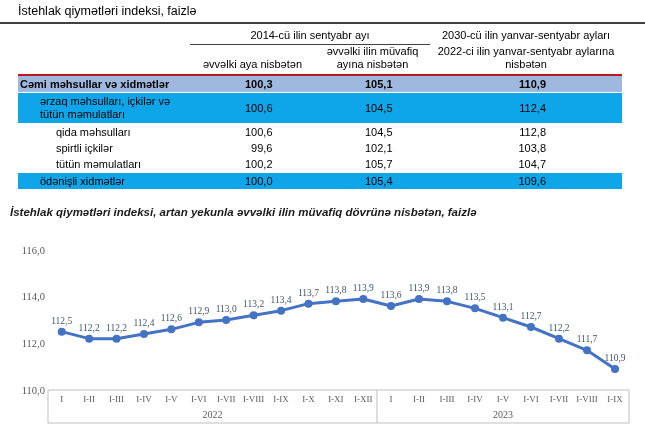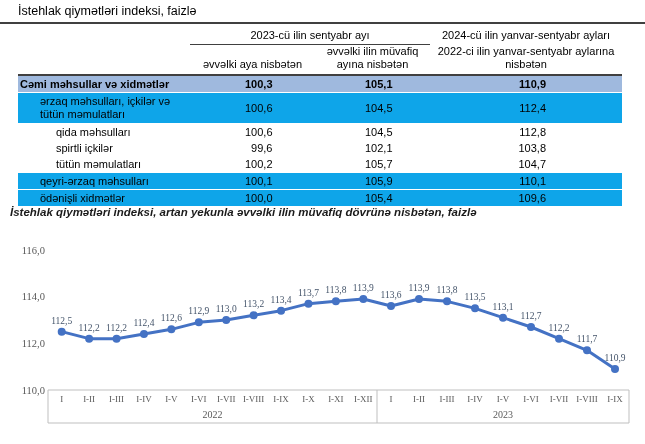--- a/index.html
+++ b/index.html
@@ -11,21 +11,21 @@
   table.cpi{position:absolute;left:18px;top:23px;width:604px;border-collapse:collapse;
             font-size:11px;line-height:1.2;table-layout:fixed;}
   table.cpi td{padding:0 2px;vertical-align:middle;}
   tr.hdr-group td{height:19px;vertical-align:bottom;text-align:center;padding-bottom:2px;}
   tr.hdr-group td.grp-left{border-bottom:1px solid #404040;}
   tr.hdr-sub td{height:26px;vertical-align:bottom;text-align:center;padding-bottom:3px;}
   td.lbl{text-align:left;}
   td.val{text-align:center;}
   td.val span{display:inline-block;width:40px;text-align:right;}
   tr.row-total{background:#9FB9DE;font-weight:bold;}
-  tr.row-total td{border-top:2px solid #404040;height:18px;}
+  tr.row-total td{border-top:2px solid #b91c1c;height:18px;}
   tr.row-shaded{background:#0ea5e9;}
   tr.row-shaded td{border-top:1px solid #fff;border-bottom:1px solid #fff;}
   tr.row-plain{background:#fff;}
   tr.h2line td{height:30px;}
   tr.h1line td{height:16px;}
   tr.indent-1 td.lbl{padding-left:22px;}
   tr.indent-2 td.lbl{padding-left:38px;}
 
   .chart-title{position:absolute;left:10px;top:206px;width:620px;
                font-size:11.5px;font-weight:bold;font-style:italic;color:#1a1a1a;}
@@ -46,22 +46,22 @@
   <table class="cpi">
     <colgroup>
       <col style="width:172px">
         <col style="width:125px">
         <col style="width:115px">
         <col style="width:192px">
     </colgroup>
     <tbody>
       <tr class="hdr-group">
         <td></td>
-        <td class="grp-left" colspan="2">2023-cü ilin sentyabr ayı</td>
-        <td>2024-cü ilin yanvar-sentyabr ayları</td>
+        <td class="grp-left" colspan="2">2014-cü ilin sentyabr ayı</td>
+        <td>2030-cü ilin yanvar-sentyabr ayları</td>
       </tr>
       <tr class="hdr-sub">
         <td></td>
         <td>əvvəlki aya nisbətən</td>
         <td>əvvəlki ilin müvafiq ayına nisbətən</td>
         <td>2022-ci ilin yanvar-sentyabr aylarına nisbətən</td>
       </tr>
     </tbody>
     <tbody id="cpi-body">
         <tr class="row-total indent-0 h1line">
@@ -86,26 +86,20 @@
           <td class="lbl">spirtli içkilər</td>
           <td class="val"><span>99,6</span></td>
           <td class="val"><span>102,1</span></td>
           <td class="val"><span>103,8</span></td>
         </tr>
         <tr class="row-plain indent-2 h1line">
           <td class="lbl">tütün məmulatları</td>
           <td class="val"><span>100,2</span></td>
           <td class="val"><span>105,7</span></td>
           <td class="val"><span>104,7</span></td>
-        </tr>
-        <tr class="row-shaded indent-1 h1line">
-          <td class="lbl">qeyri-ərzaq məhsulları</td>
-          <td class="val"><span>100,1</span></td>
-          <td class="val"><span>105,9</span></td>
-          <td class="val"><span>110,1</span></td>
         </tr>
         <tr class="row-shaded indent-1 h1line">
           <td class="lbl">ödənişli xidmətlər</td>
           <td class="val"><span>100,0</span></td>
           <td class="val"><span>105,4</span></td>
           <td class="val"><span>109,6</span></td>
         </tr>
       </tbody>
   </table>
 

